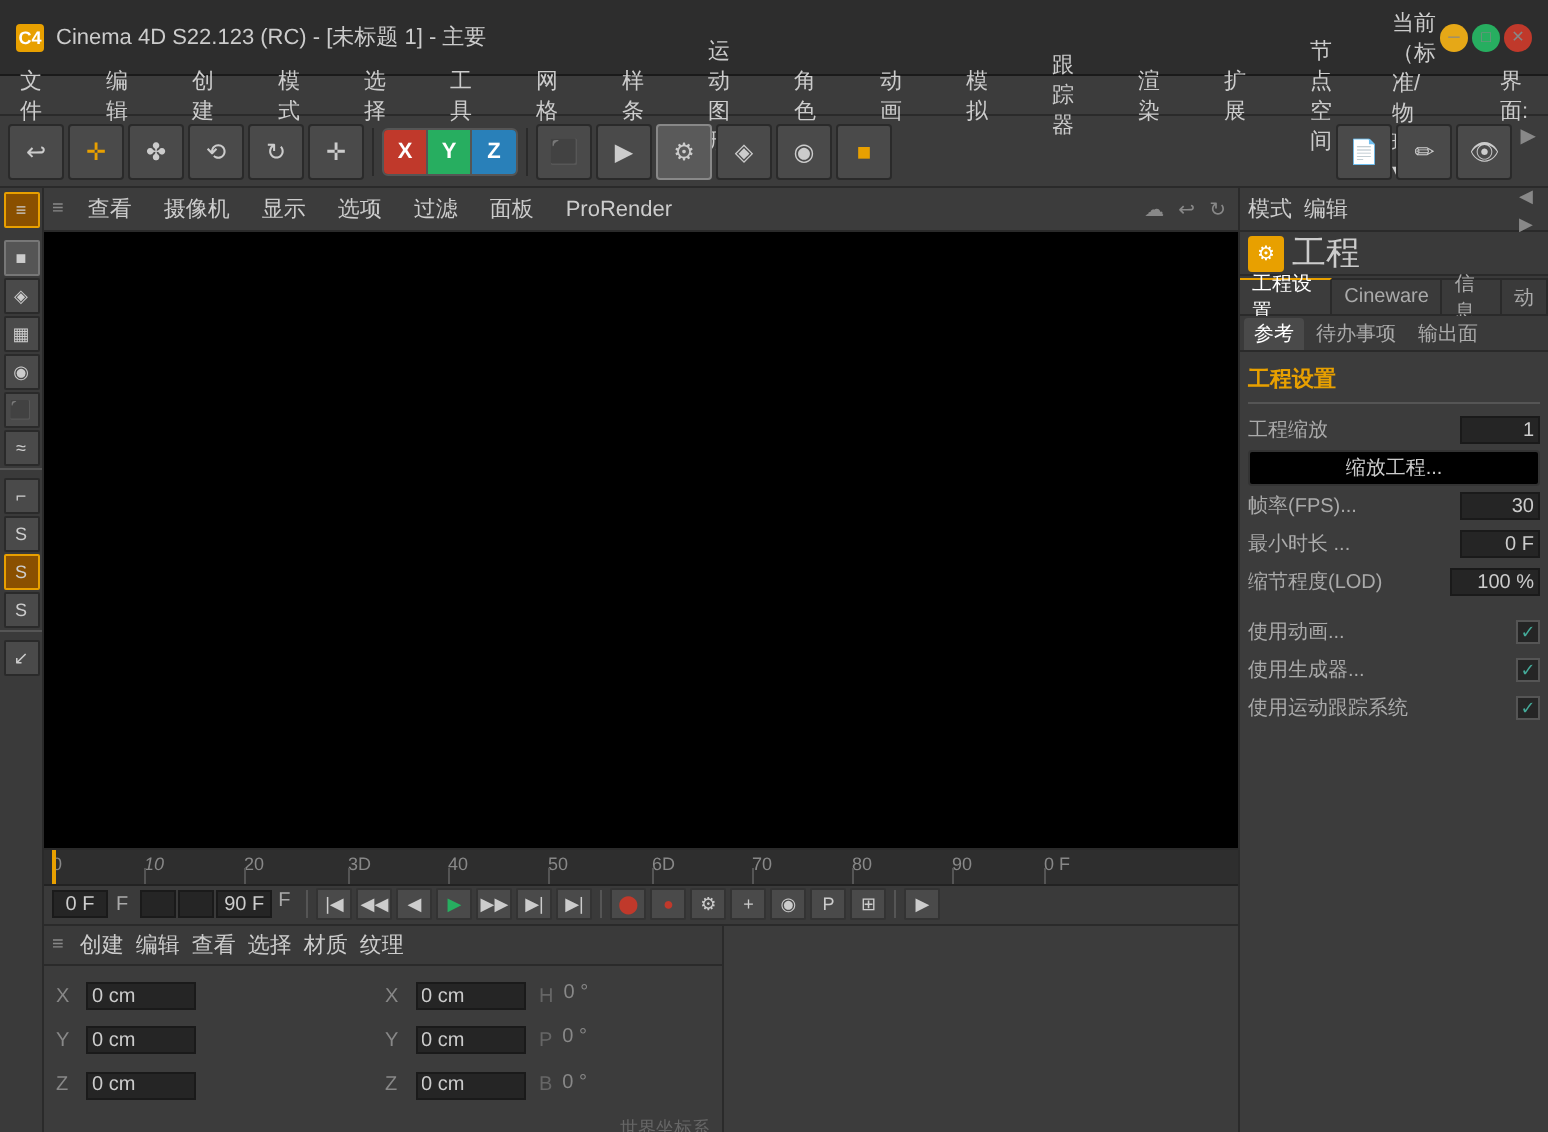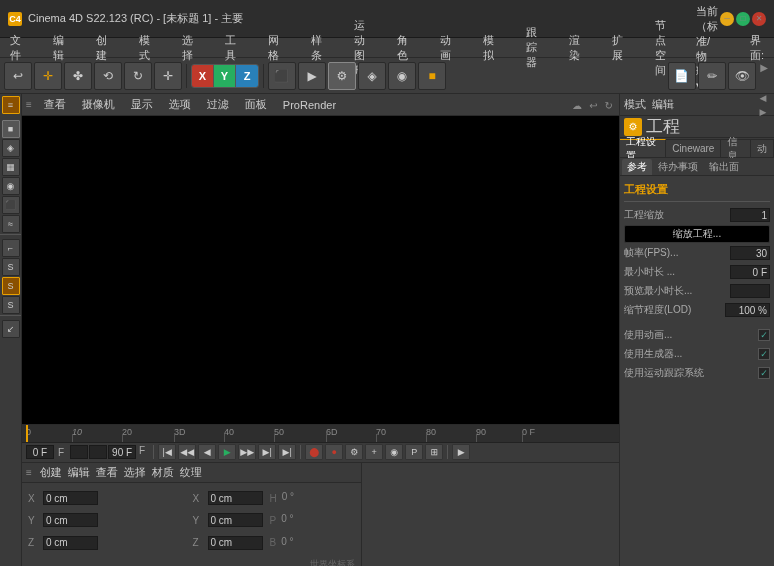--- a/index.html
+++ b/index.html
@@ -789,24 +789,20 @@
       <div class="rp-row">
         <span class="rp-row-label">帧率(FPS)...</span>
         <input class="rp-row-field" value="30" style="">
       </div>
 
       <div class="rp-row">
         <span class="rp-row-label">最小时长 ...</span>
         <input class="rp-row-field" value="0 F" style="">
       </div>
 
-      <div class="rp-row">
-        <span class="rp-row-label">预览最小时长...</span>
-        <input class="rp-row-field" value="" style="">
-      </div>
 
       <div class="rp-row">
         <span class="rp-row-label">缩节程度(LOD)</span>
         <input class="rp-row-field" value="100 %" style="width: 45px;">
       </div>
 
       <div style="height:6px;"></div>
 
       <div class="rp-row">
         <span class="rp-row-label">使用动画...</span>

